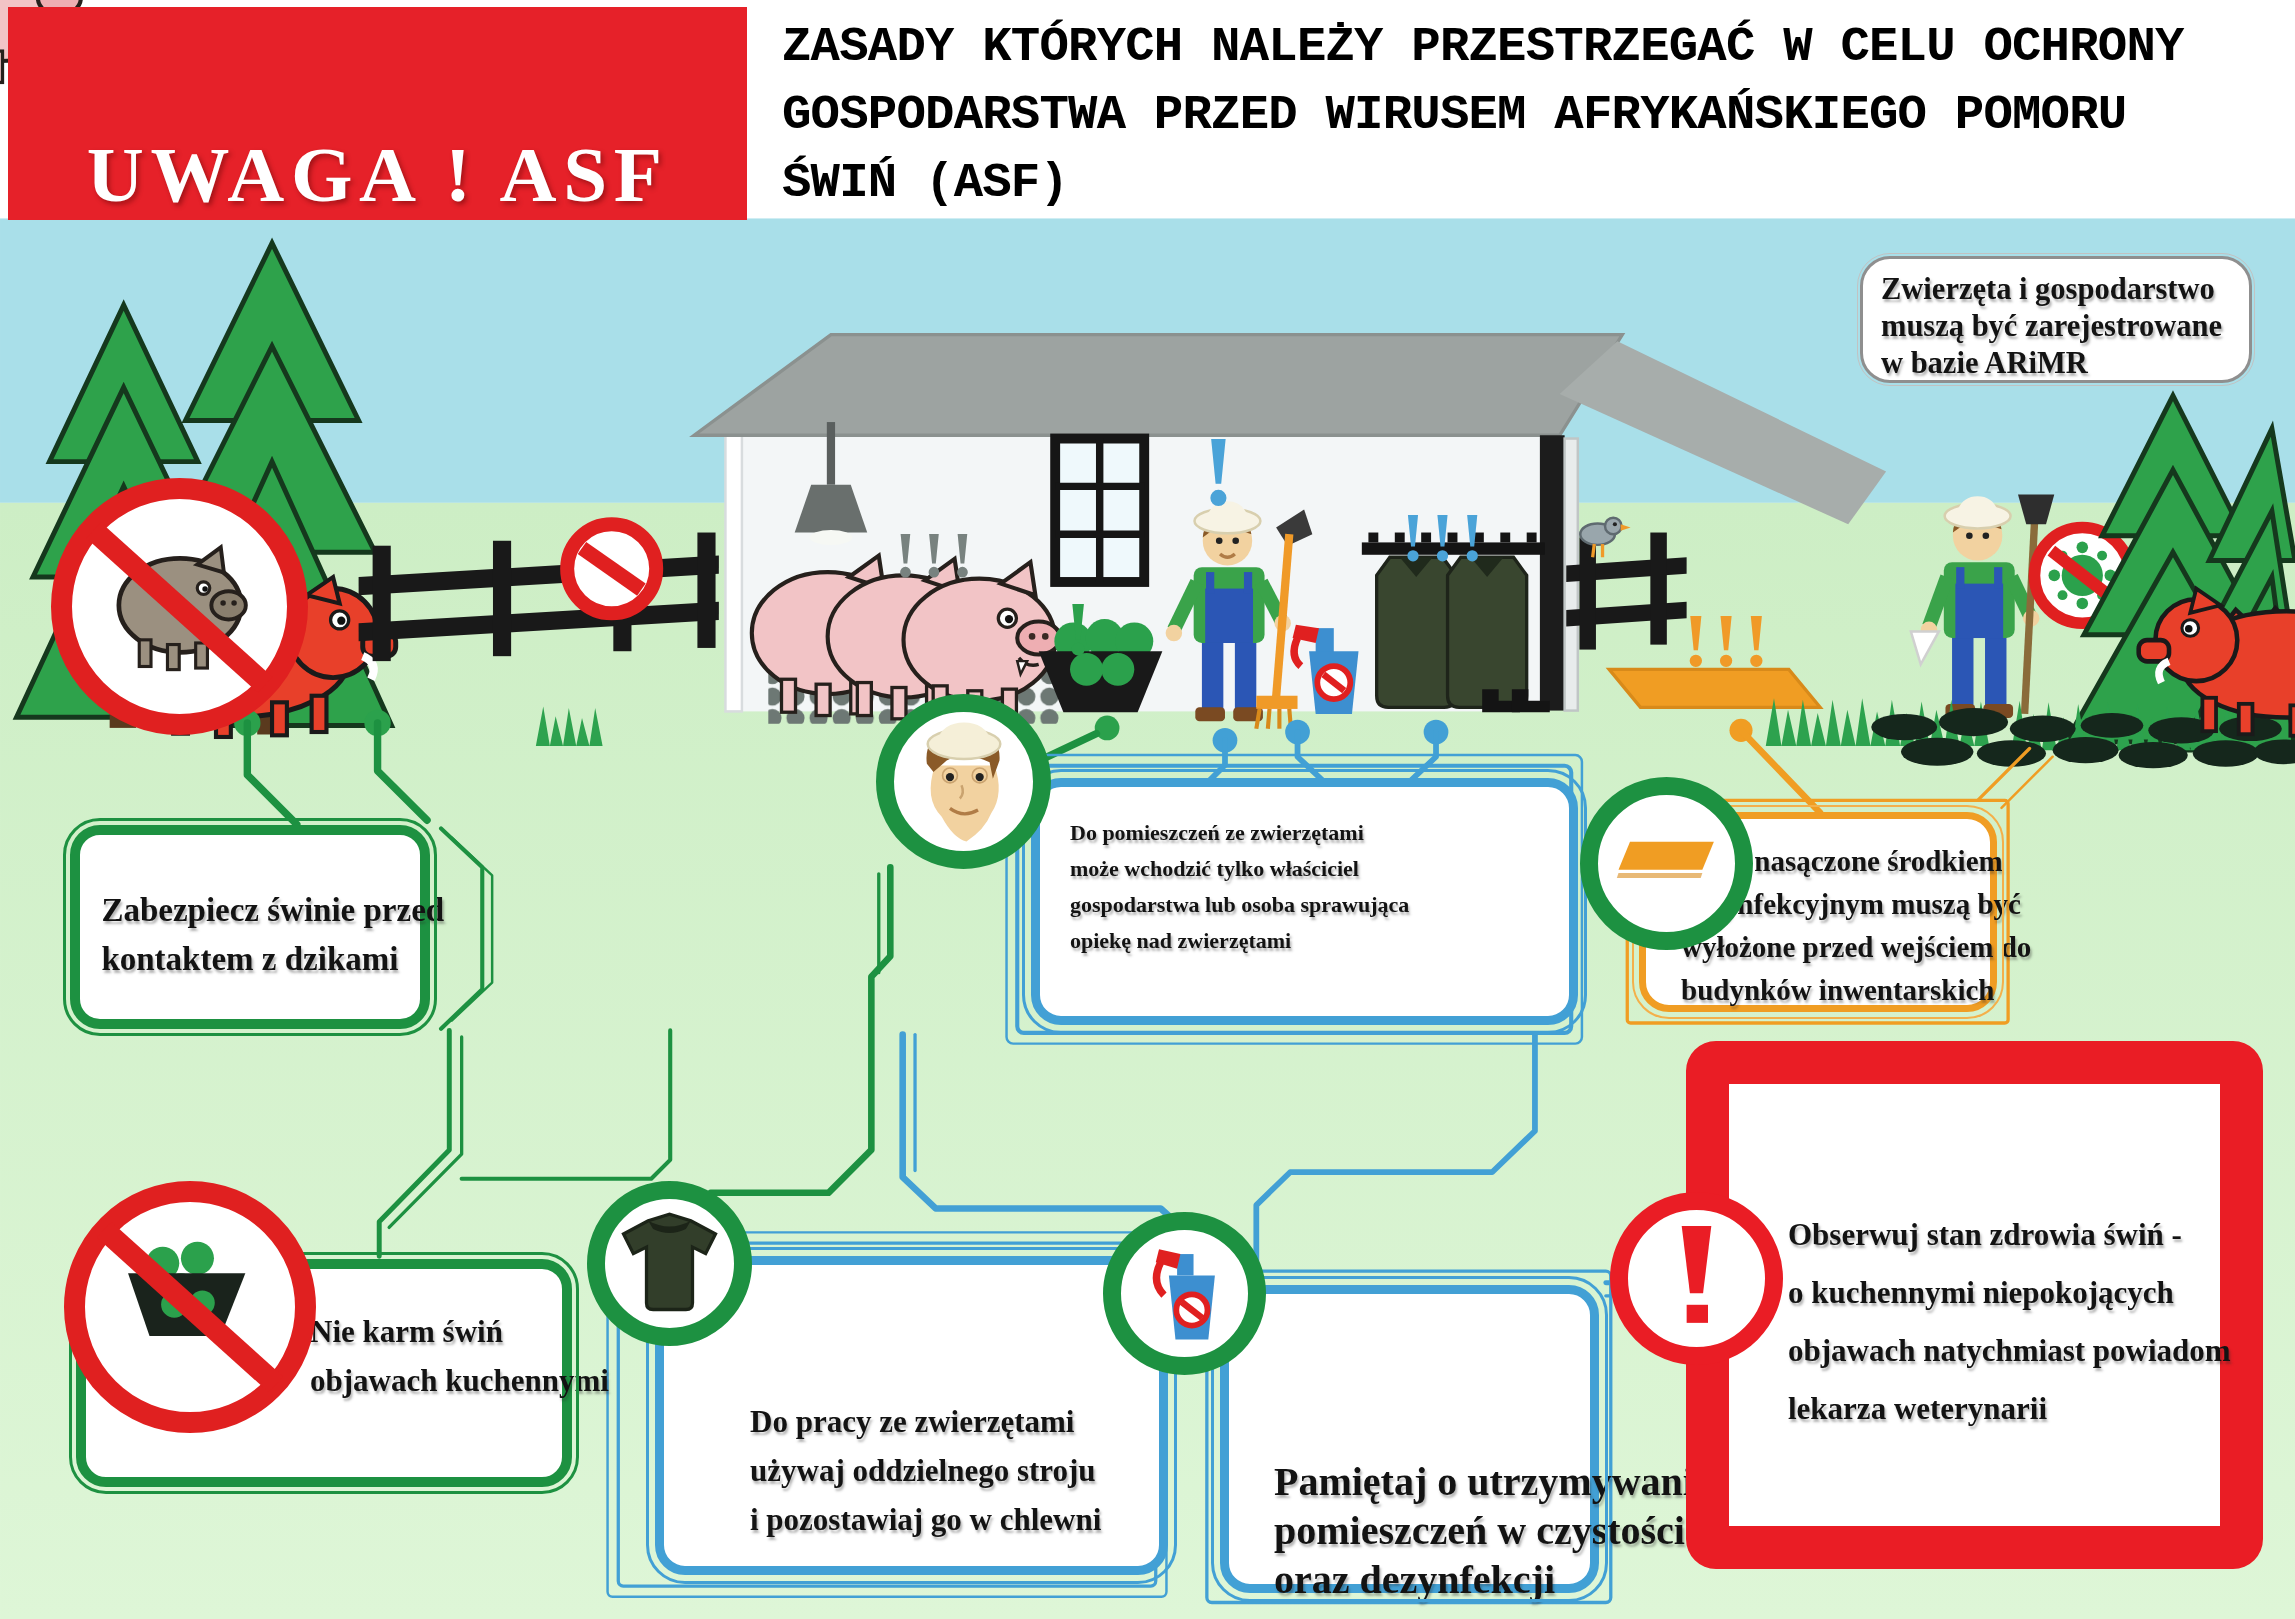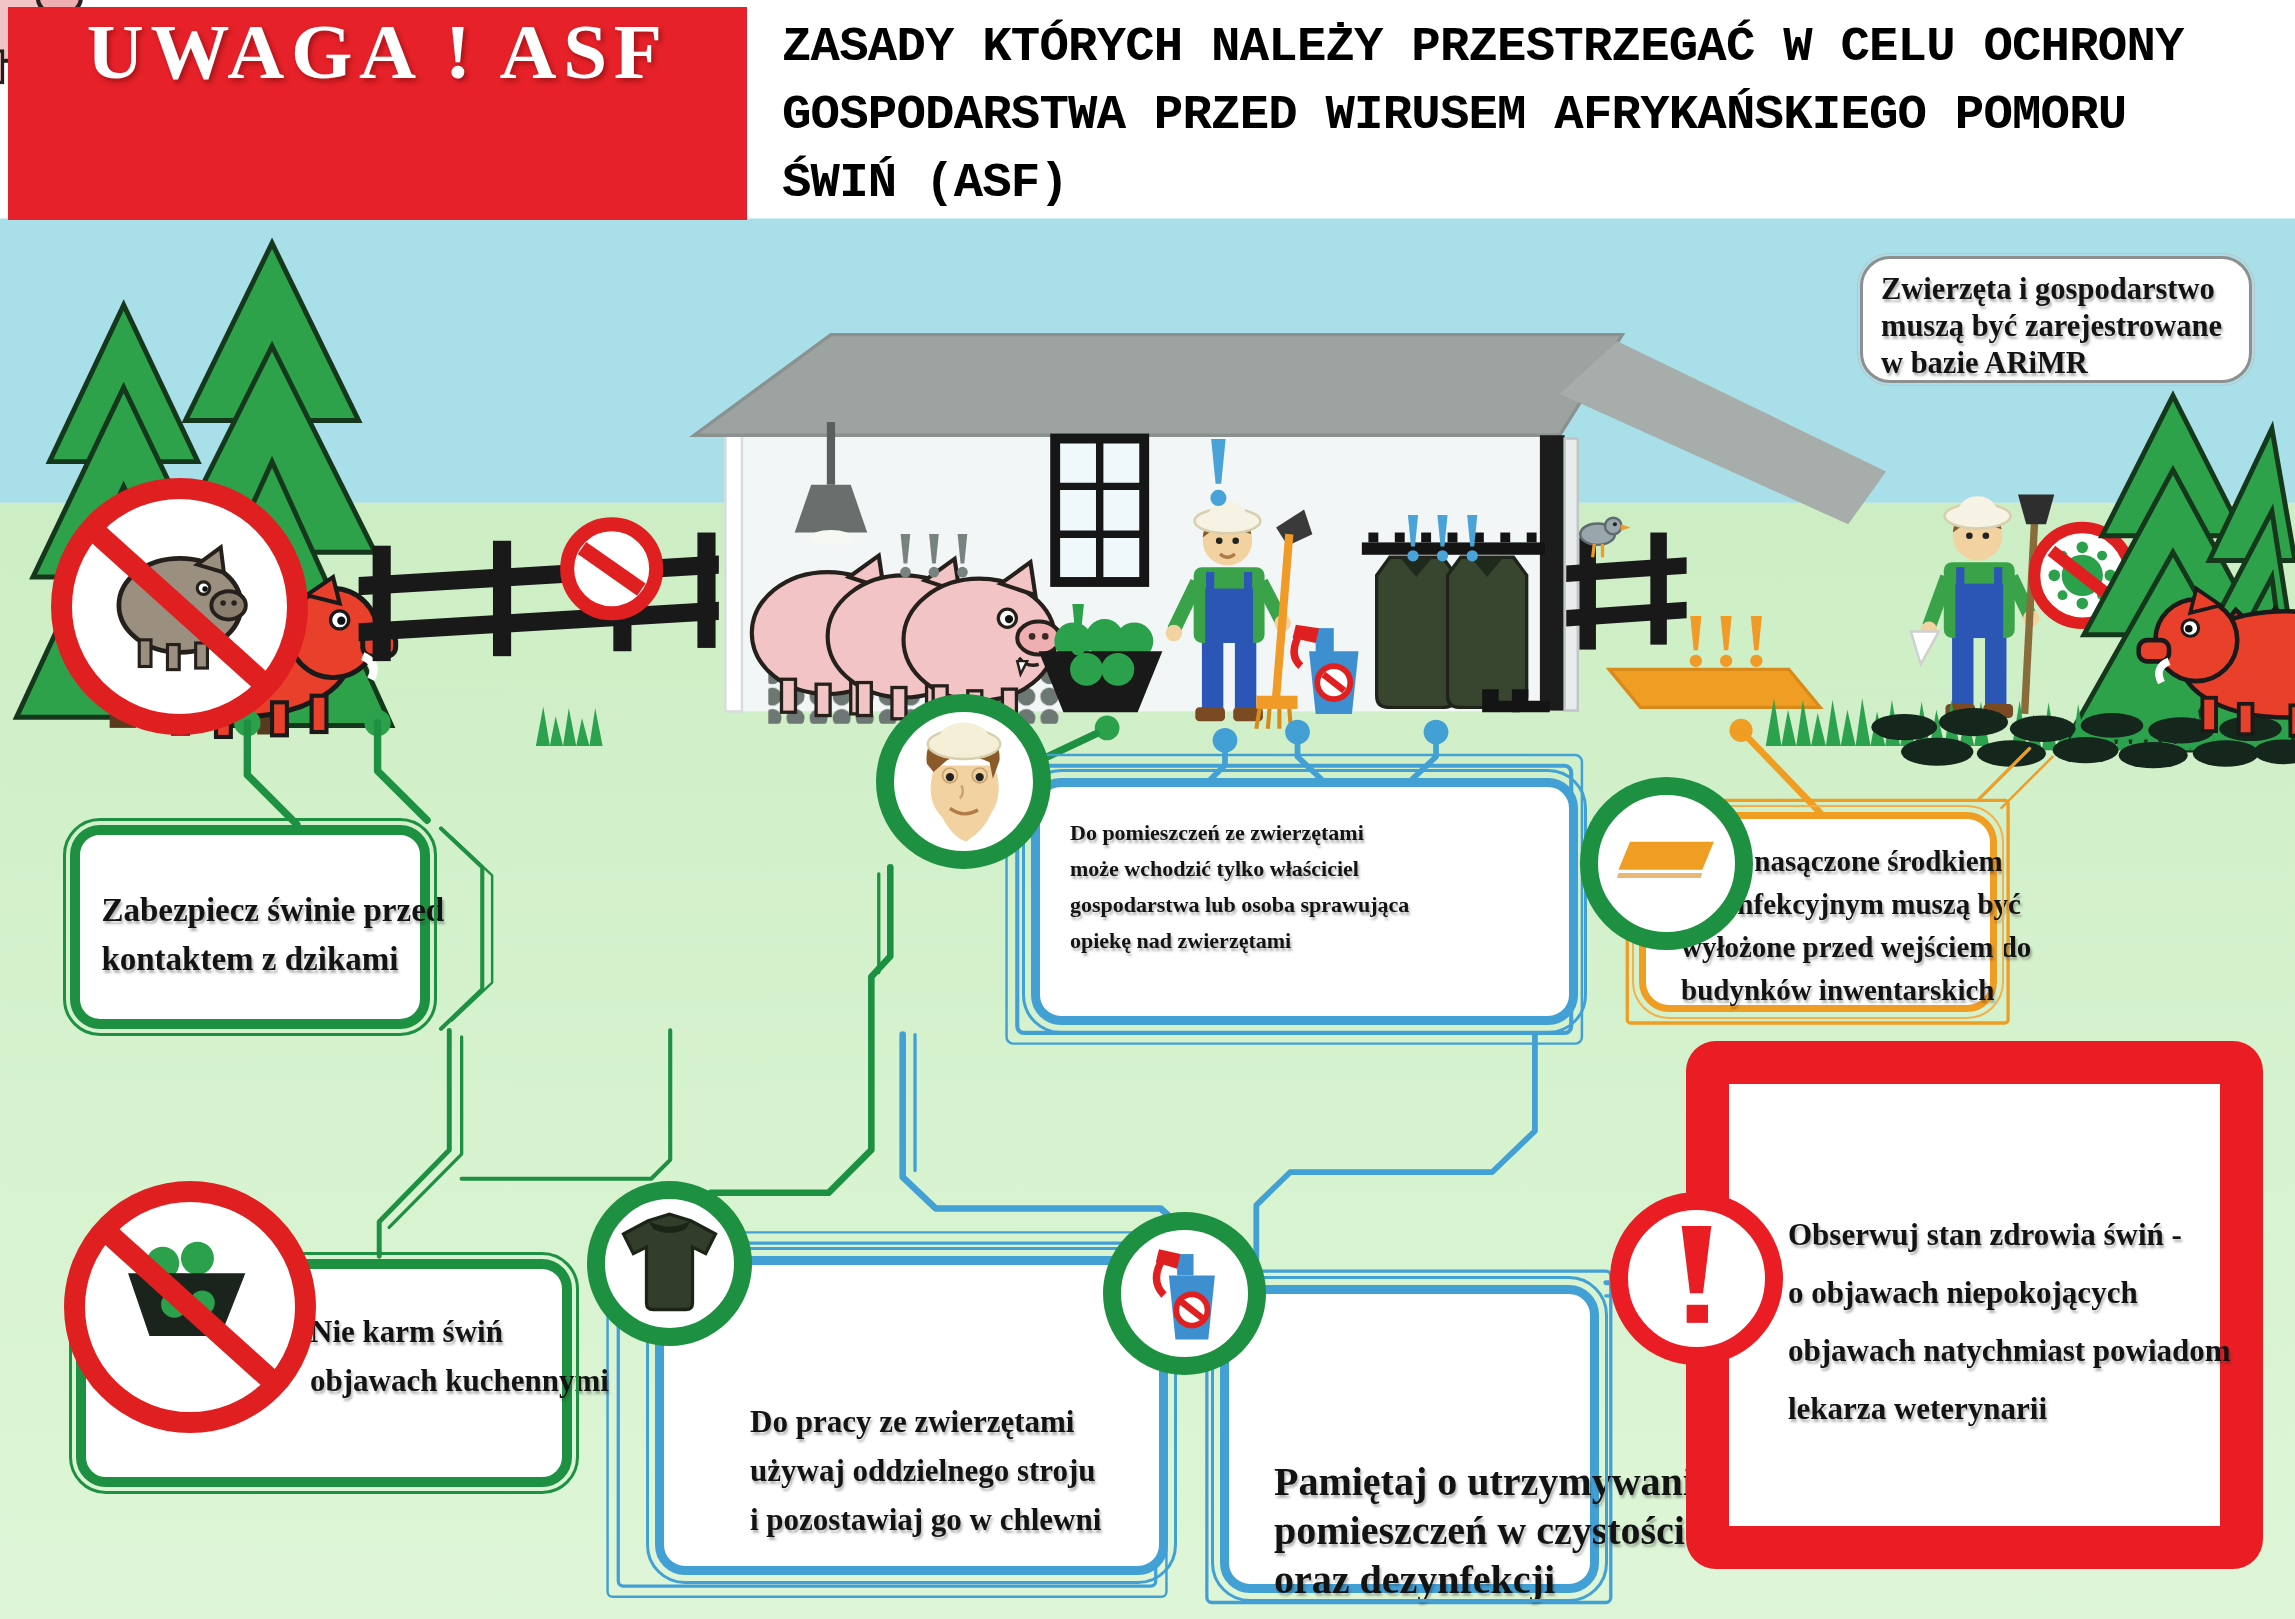--- a/index.html
+++ b/index.html
@@ -1,20 +1,20 @@
 <!DOCTYPE html>
 <html style="font-size:13px"><head>
 <meta charset="utf-8">
 <style>
   html,body{margin:0;padding:0;background:#ffffff;}
   #page{position:relative;width:2295px;height:1619px;overflow:hidden;background:#ffffff;
         font-family:"Liberation Serif",serif;}
   
   #banner{position:absolute;left:8.2px;top:6.6px;width:739px;height:213px;background:#e62129;
-          display:flex;align-items:flex-start;justify-content:center;}
+          display:flex;align-items:flex-end;justify-content:center;}
   #banner .banner-text{color:#ffffff;font-family:"Liberation Serif",serif;font-weight:700;
           font-size:79px;letter-spacing:6.6px;text-shadow:2.5px 3.3px 5px rgba(80,0,0,.45);white-space:nowrap;}
   #title{position:absolute;left:782px;top:13px;width:1509px;font-family:Liberation Mono, monospace;
          font-weight:800;font-size:49px;line-height:68px;color:#000000;letter-spacing:-0.8px;}
   #title .line{display:block;white-space:nowrap;}
   
   .box{position:absolute;background:#ffffff;box-sizing:border-box;color:#131313;font-weight:700;border-radius:30px;}
   .box .line{display:block;white-space:nowrap;text-shadow:1.6px 2.5px 2.5px rgba(40,40,40,.35);}
   .green-border{border:10px solid #1d9141;outline:3.3px solid #1d9141;outline-offset:4.1px;}
   .blue-border{border:9px solid #42a0d5;outline:3.3px solid #42a0d5;outline-offset:6.6px;}
@@ -465,21 +465,21 @@
       <polygon points="34,16 60,22 56,40 30,32" fill="#e02020"></polygon>
       <path d="M36,32 q-12,24 4,40" fill="none" stroke="#e02020" stroke-width="9"></path>
       <polygon points="46,48 102,48 94,126 54,126" fill="#3d8fd0"></polygon>
       <circle cx="74" cy="90" r="19" fill="#ffffff" stroke="#e02020" stroke-width="7"></circle>
       <rect x="58" y="86" width="32" height="8" fill="#e02020" transform="rotate(38 74 90)"></rect>
     </svg>
   </div>
 
   <div id="box-health" class="box" style="left:1686px;top:1041px;width:577px;height:528px;padding:122px 0 0 59px;font-size:31px;line-height:58px;">
     <span class="line">Obserwuj stan zdrowia świń -</span>
-    <span class="line">o objawach niepokojących</span>
+    <span class="line">o kuchennymi niepokojących</span>
     <span class="line">objawach natychmiast powiadom</span>
     <span class="line">lekarza weterynarii</span>
   </div>
   <div class="badge ring-red" style="left:1610px;top:1192px;width:173px;height:173px;">
     <svg width="99" height="115" viewBox="0 0 120 140">
       <polygon points="42,6 78,6 68,88 52,88" fill="#ea1d25"></polygon>
       <rect x="48" y="102" width="26" height="22" fill="#ea1d25"></rect>
     </svg>
   </div>
 

